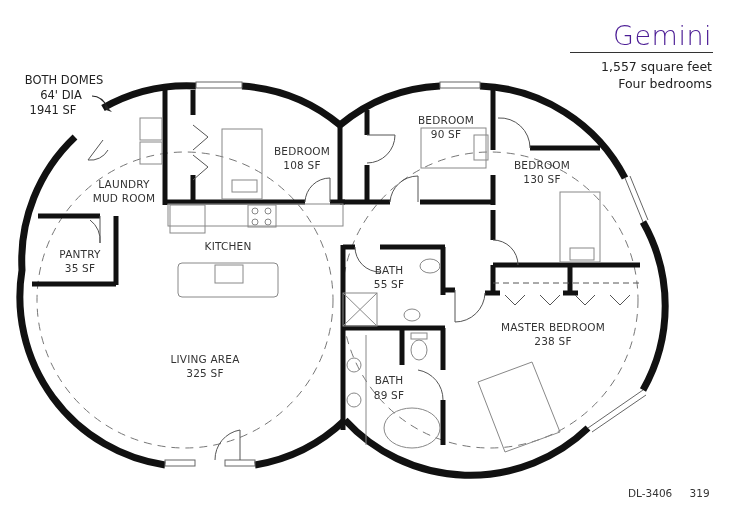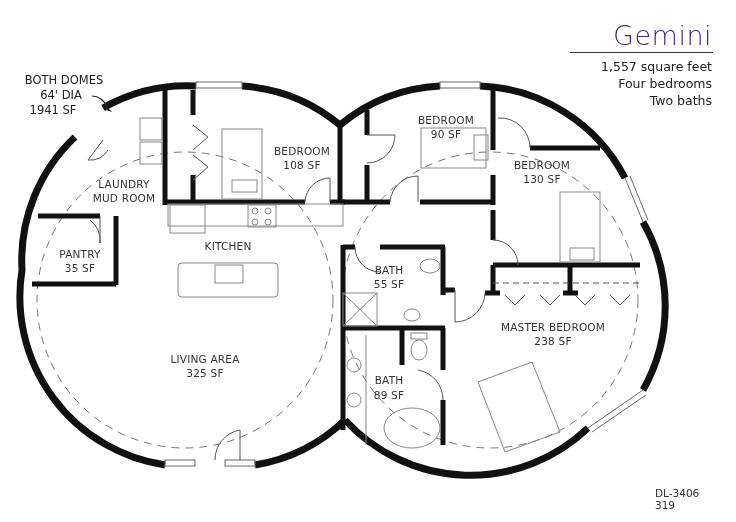--- a/index.html
+++ b/index.html
@@ -2,33 +2,32 @@
 <html><head>
 <meta charset="utf-8">
 <style>
   html, body { margin:0; padding:0; background:#ffffff; }
   body { width:736px; height:522px; position:relative; overflow:hidden; font-family:"DejaVu Sans", sans-serif; color:#222; }
   #plan { position:absolute; left:0; top:0; width:736px; height:522px; }
   .lbl { font-family:"DejaVu Sans", sans-serif; font-size:10.5px; fill:#333; text-anchor:middle; letter-spacing:0.2px; }
   .title { position:absolute; right:24px; top:20px; font-size:27px; font-weight:300; color:#4c1d95; font-family:"DejaVu Sans", sans-serif; letter-spacing:0.5px; }
   .title-rule { position:absolute; left:570px; top:52px; width:143px; height:1px; background:#333; }
   .specs { position:absolute; right:24px; top:58px; text-align:right; font-size:12.5px; line-height:17px; color:#222; font-family:"DejaVu Sans", sans-serif; }
-  .footer { position:absolute; left:628px; top:487px; font-size:10.5px; color:#333; font-family:"DejaVu Sans", sans-serif;margin-left:27px; }
+  .footer { position:absolute; left:628px; top:487px; font-size:10.5px; color:#333; font-family:"DejaVu Sans", sans-serif; }
   .footer span { margin-right:14px; }
   .dome-note { position:absolute; left:22px; top:73px; font-size:11.5px; line-height:15px; color:#222; text-align:center; width:84px; font-family:"DejaVu Sans", sans-serif; }
 </style>
 </head>
 <body>
 
 <div class="title">Gemini</div>
 <div class="title-rule"></div>
 <div class="specs">
   <div>1,557 square feet</div>
   <div>Four bedrooms</div>
-  <div>Two baths</div>
 </div>
 
 <div class="dome-note">
   <div>BOTH DOMES</div>
   <div style="padding-right:6px">64' DIA</div>
   <div style="padding-right:22px">1941 SF</div>
 </div>
 
 <svg id="plan" viewBox="0 0 736 522">
 

